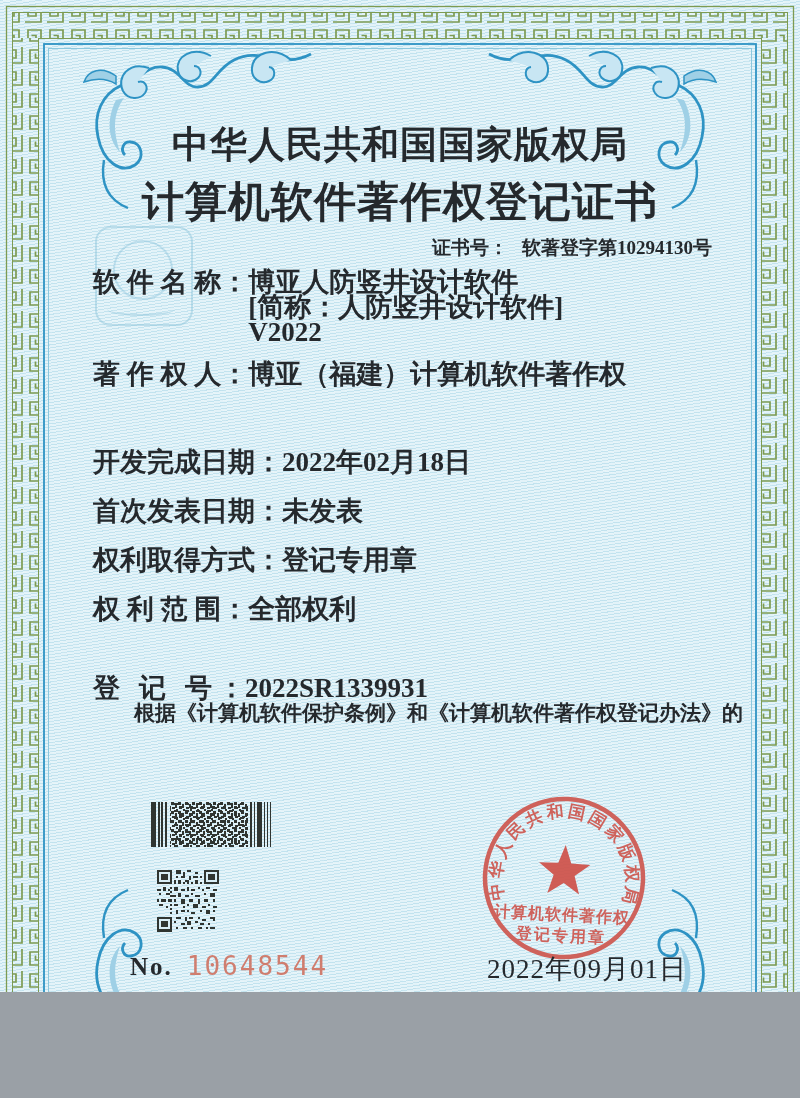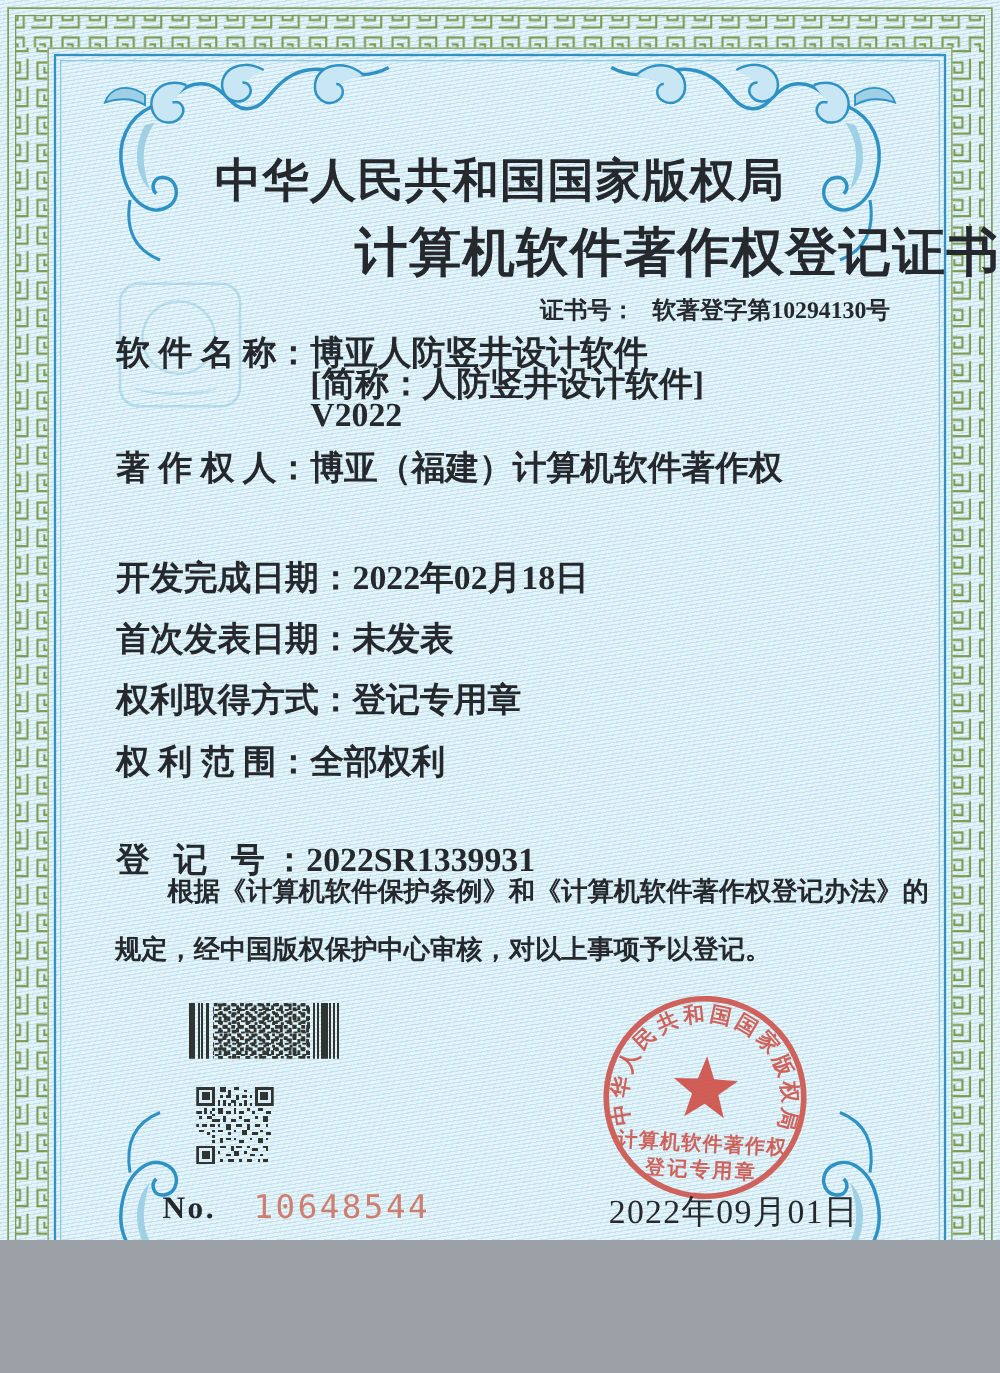--- a/index.html
+++ b/index.html
@@ -15,40 +15,40 @@
     font-family:"Liberation Serif","DejaVu Serif",serif;
     color:#25292d;
   }
   .frame{position:absolute;left:0;top:0;}
   .abs{position:absolute;}
   .authority{
     left:0;right:0;top:120px;text-align:center;
     font-size:37px;font-weight:700;letter-spacing:1px;
   }
   .cert-title{
-    left:0;right:0;top:174px;text-align:right;
+    left:0;right:0;top:174px;text-align:center;
     font-size:42px;font-weight:700;letter-spacing:1px;
   }
   .certno{right:88px;top:235px;font-size:19px;font-weight:700;}
   .certno-val{margin-left:14px;}
   .row{left:93px;right:78px;display:flex;font-size:27px;font-weight:700;line-height:25px;}
   .flabel{flex:0 0 152px;text-align:justify;text-align-last:justify;white-space:nowrap;}
   .fvalue{flex:1;}
   .r1{top:270px}.r2{top:362px}.r3{top:450px}.r4{top:499px}.r5{top:548px}.r6{top:597px}.r7{top:676px}
   .para{left:92px;width:622px;top:701px;font-size:21px;font-weight:700;line-height:25px;}
   .para .l1{text-indent:42px;white-space:nowrap;}
   .para .l2{margin-top:21px;white-space:nowrap;}
   .emboss{left:95px;top:226px;width:94px;height:96px;border:2px solid rgba(130,190,215,.42);border-radius:16px;}
   .emboss .circ{position:absolute;left:16px;top:12px;width:56px;height:56px;border:2px solid rgba(130,190,215,.38);border-radius:50%;}
   .emboss .wav{position:absolute;left:10px;bottom:8px;width:68px;height:12px;border-bottom:2px solid rgba(130,190,215,.4);border-radius:50%;}
   .barcode{left:150px;top:802px;}
   .qrcode{left:157px;top:869px;}
   .no-line{left:130px;top:951px;font-size:25px;}
   .no-label{font-weight:600;letter-spacing:2px;}
-  .no-value{font-family:"DejaVu Sans Mono","Liberation Mono",monospace;color:#cf7261;opacity:.9;margin-left:30px;letter-spacing:2px;font-size:26px;}
+  .no-value{font-family:"DejaVu Sans Mono","Liberation Mono",monospace;color:#cf7261;opacity:.9;margin-left:14px;letter-spacing:2px;font-size:26px;}
   .seal{left:478px;top:792px;opacity:.92;}
   .issue-date{left:487px;top:951px;font-size:27px;font-weight:400;letter-spacing:1px;}
 </style>
 </head>
 <body>
 
 <div class="page">
 
   <svg class="frame" width="800" height="1098" viewBox="0 0 800 1098" aria-hidden="true">
     <defs>
@@ -127,21 +127,20 @@
     <span class="flabel">权 利 范 围：</span>
     <span class="fvalue">全部权利</span>
   </div>
   <div class="abs row r7">
     <span class="flabel">登 记 号：</span>
     <span class="fvalue">2022SR1339931</span>
   </div>
 
   <div class="abs para">
     <div class="l1">根据《计算机软件保护条例》和《计算机软件著作权登记办法》的</div>
-    <div class="l2">规定，经中国版权保护中心审核，对以上事项予以登记。</div>
   </div>
 
   <svg class="abs barcode" width="122" height="45" viewBox="0 0 122 45" shape-rendering="crispEdges" aria-hidden="true">
     <defs>
       <pattern id="bcn" width="7" height="9" patternUnits="userSpaceOnUse">
         <rect x="0" y="0" width="3" height="3" fill="#303531"></rect>
         <rect x="4" y="2" width="2" height="4" fill="#303531"></rect>
         <rect x="1" y="5" width="3" height="2" fill="#303531"></rect>
         <rect x="5" y="7" width="2" height="2" fill="#303531"></rect>
       </pattern>

